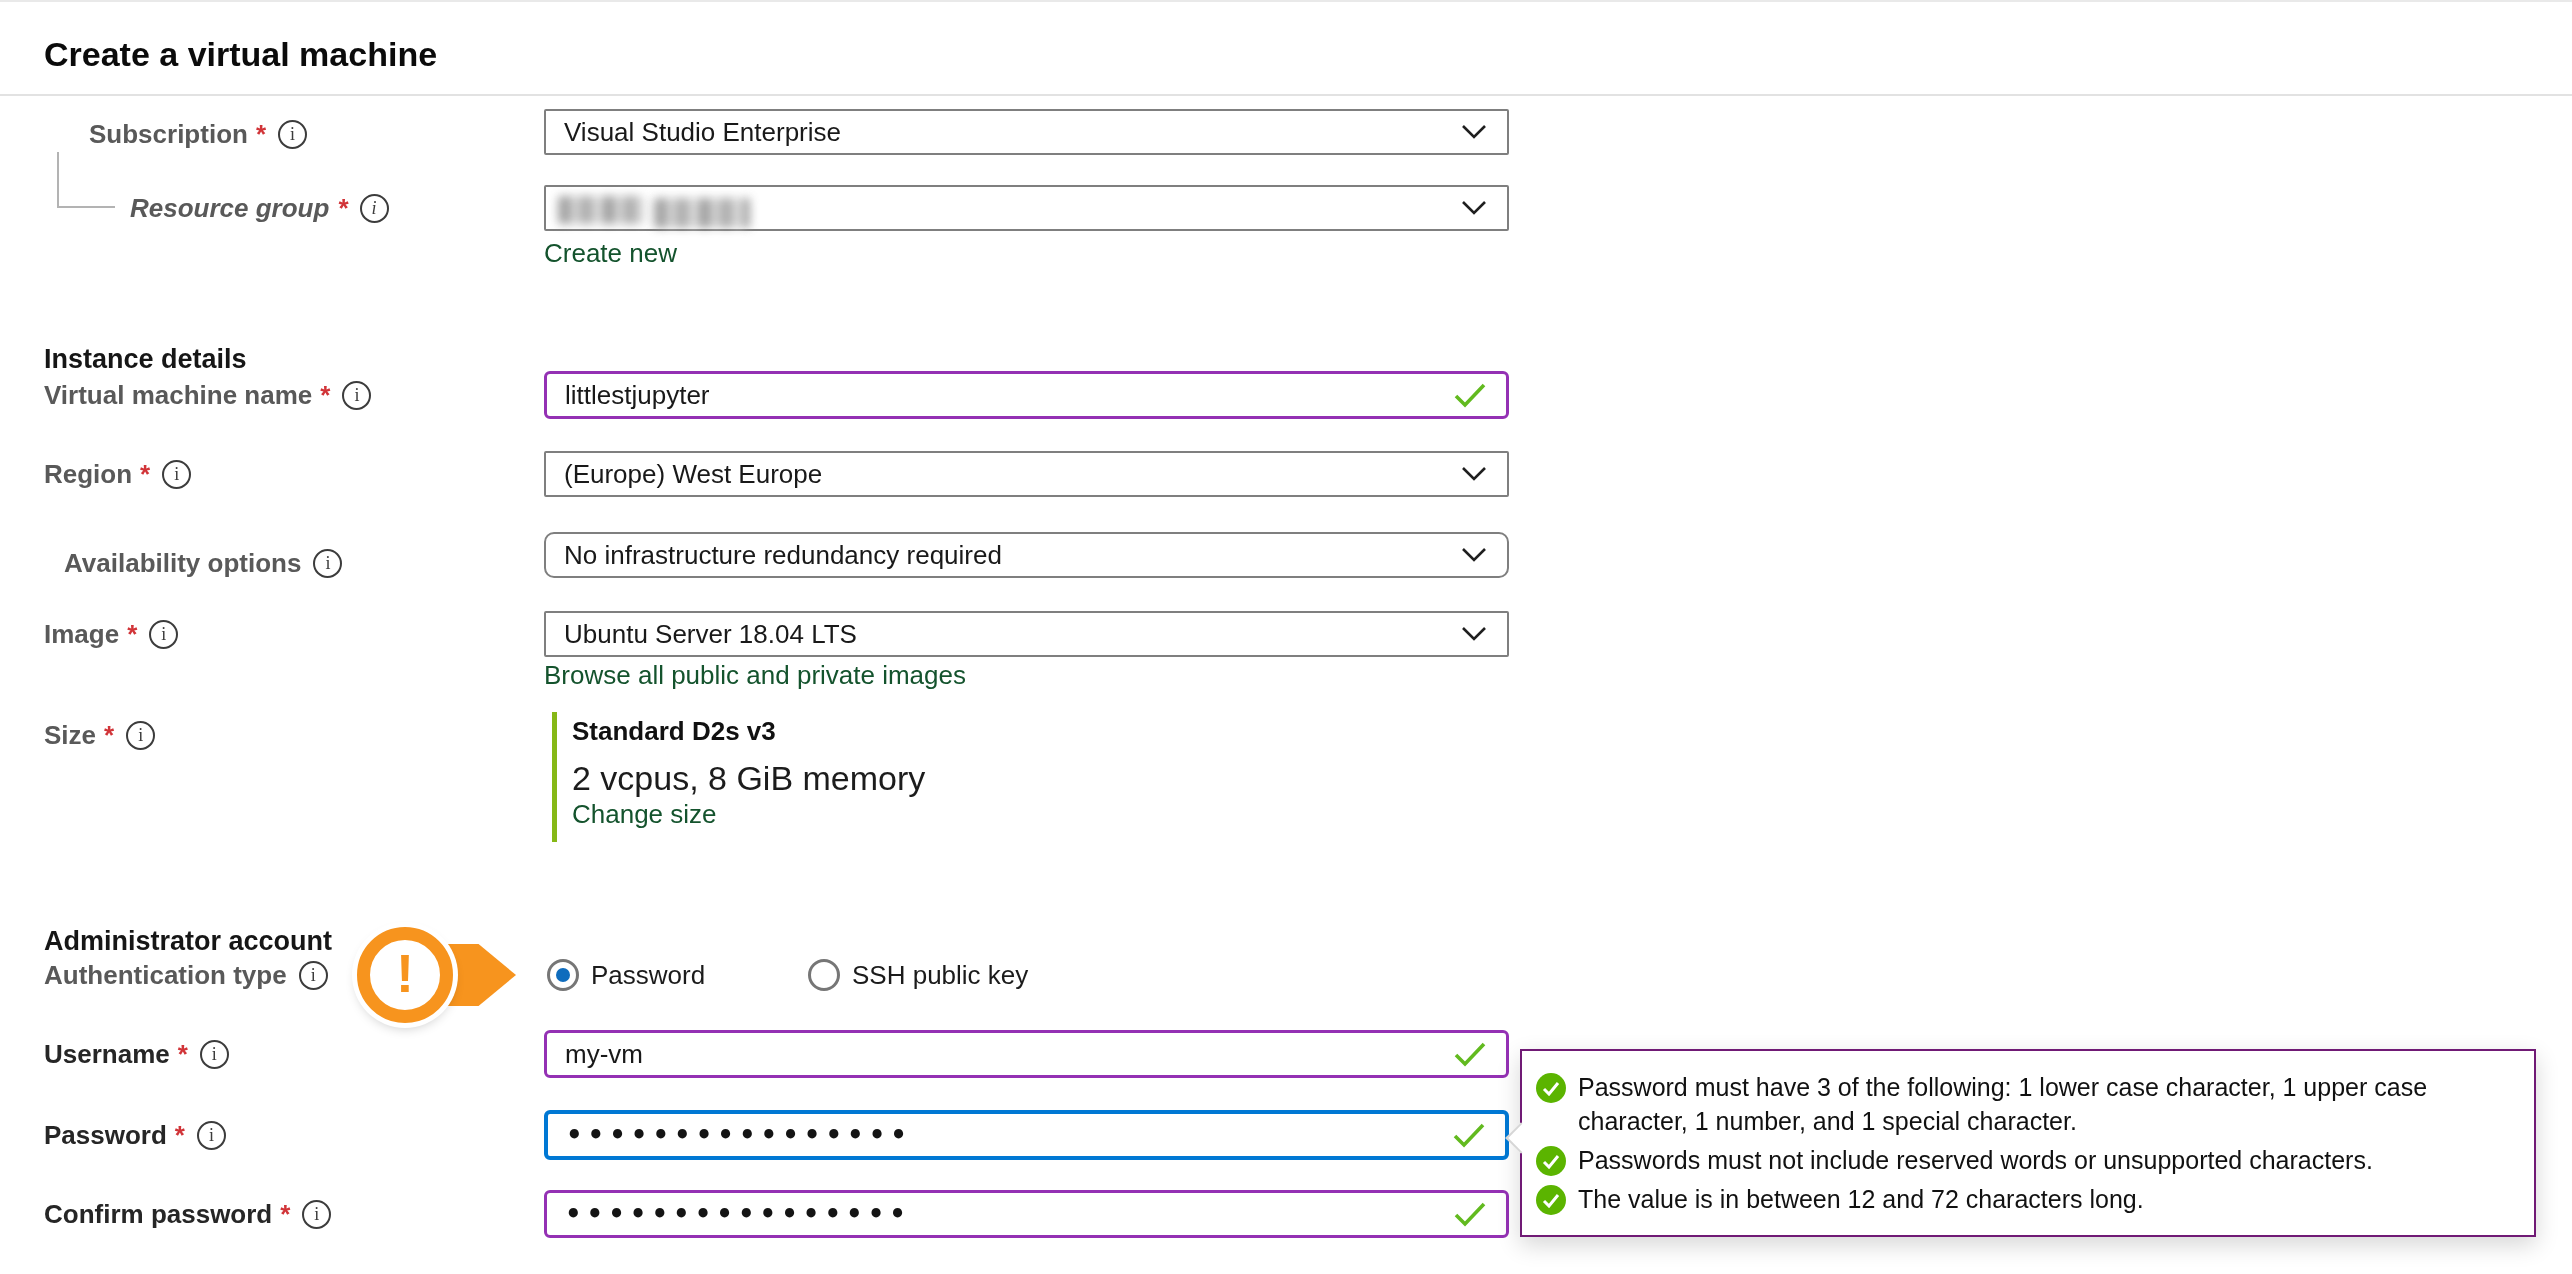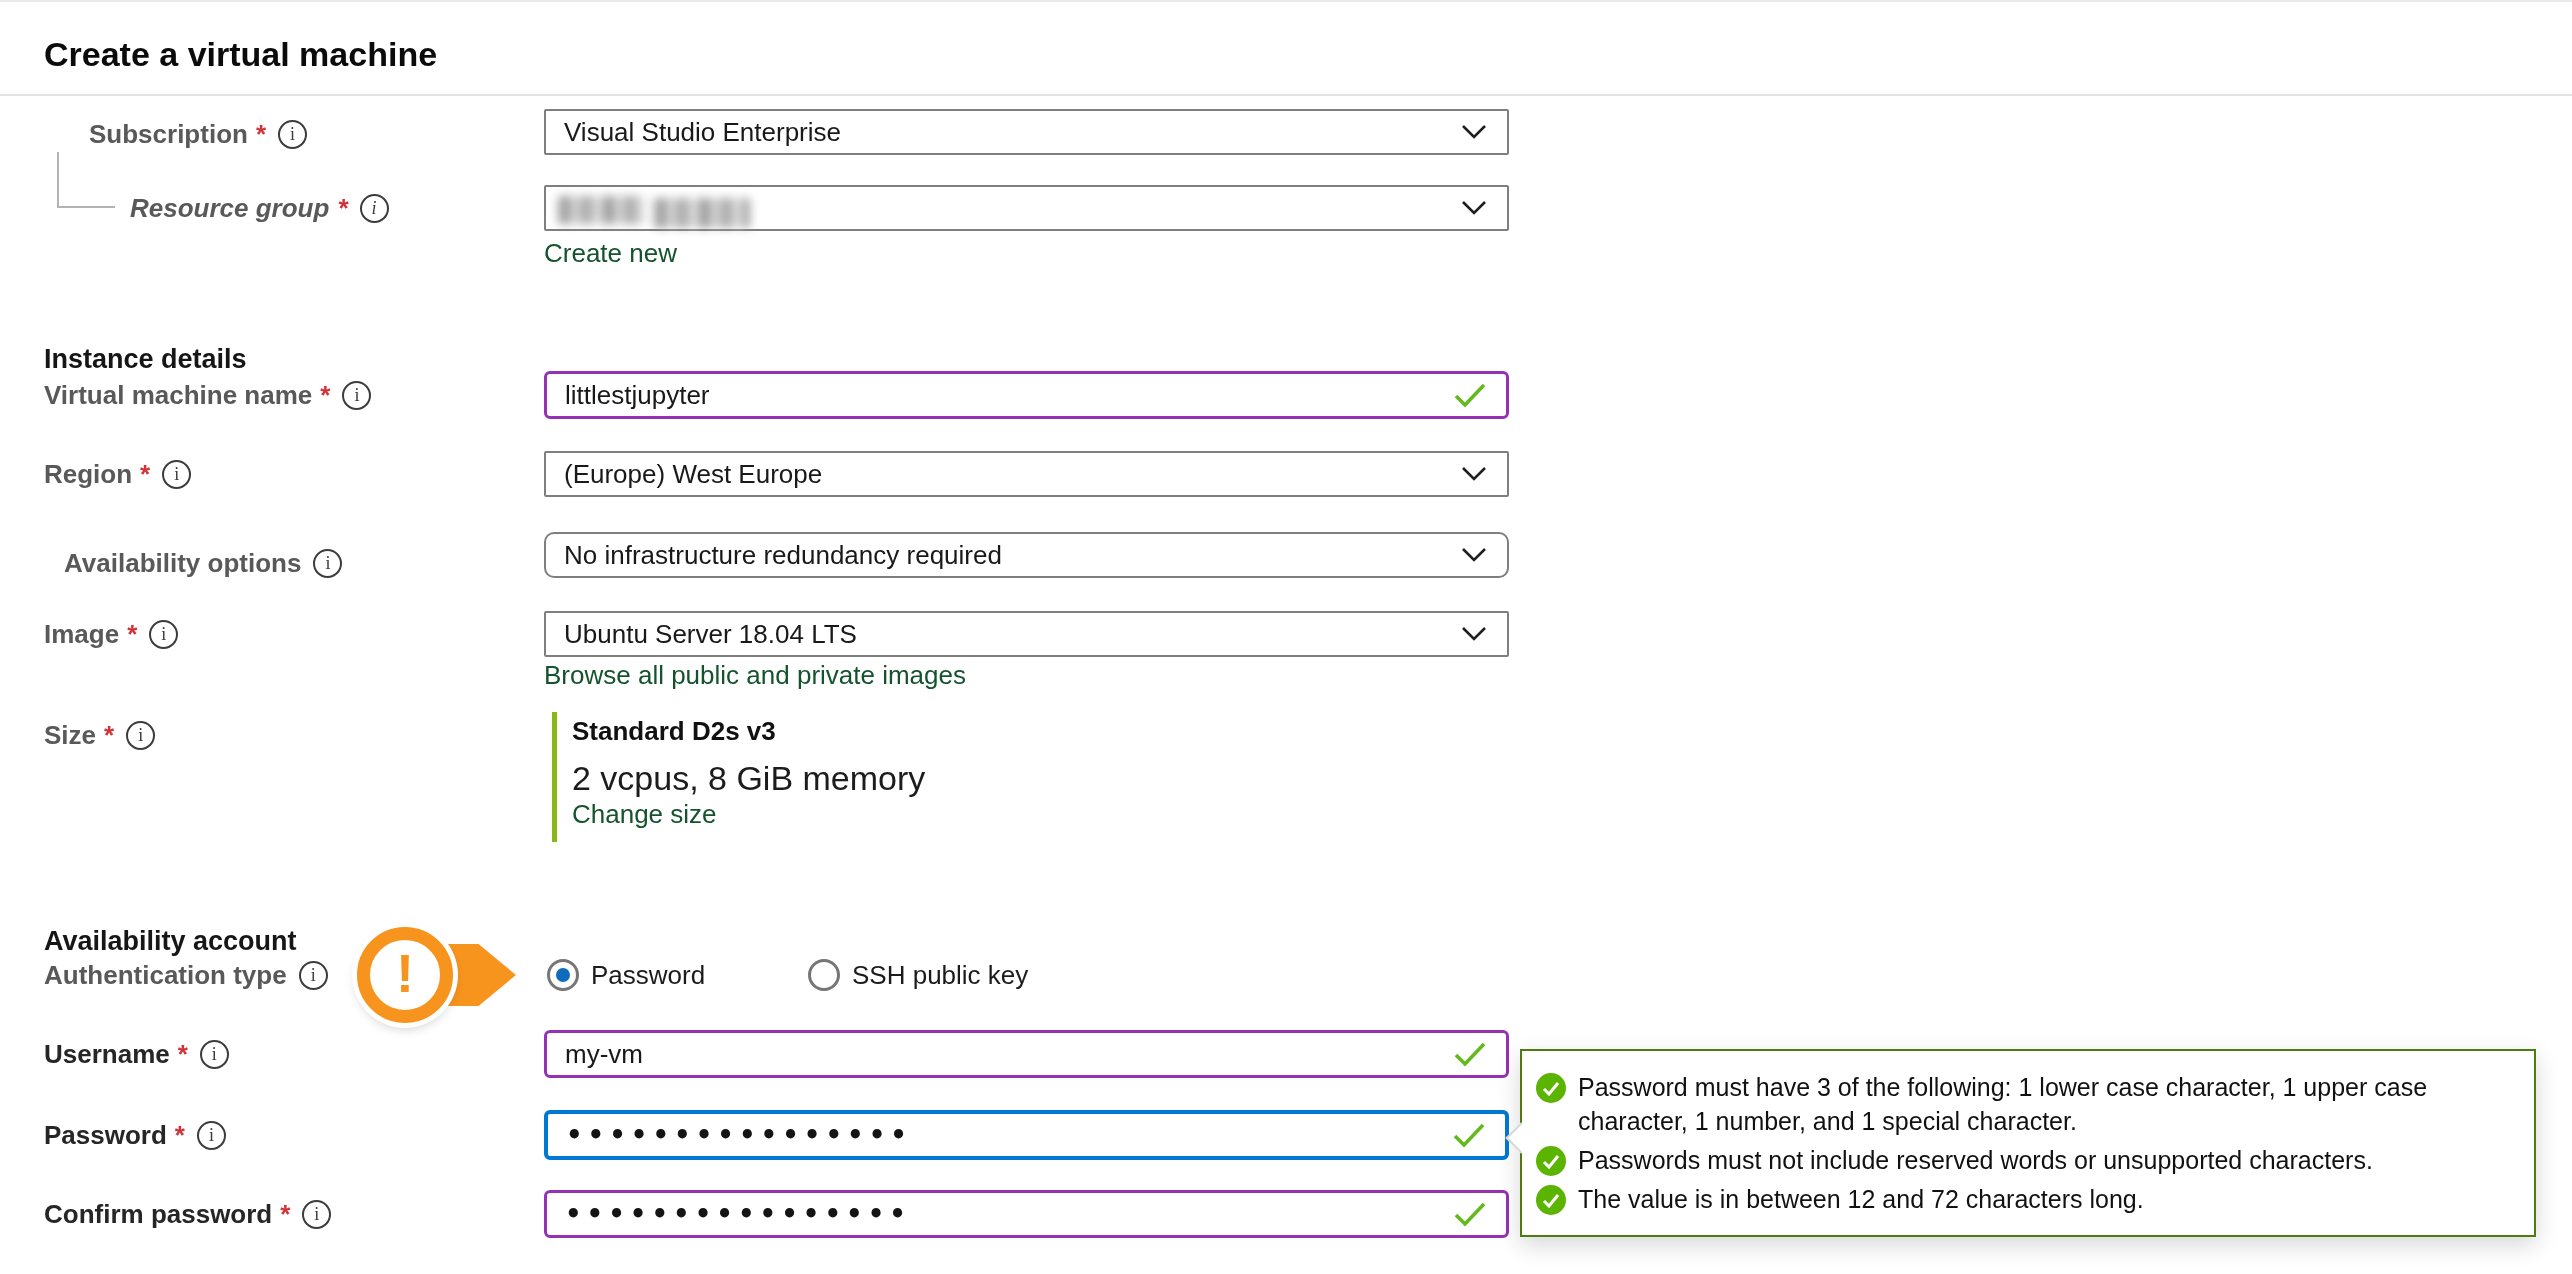--- a/index.html
+++ b/index.html
@@ -55,21 +55,21 @@
     clip-path:polygon(0 0,52% 0,100% 50%,52% 100%,0 100%);filter:drop-shadow(0 3px 4px rgba(0,0,0,.18));}
   .alert-arrow{position:absolute;left:438px;top:944px;width:78px;height:62px;background:#f7941e;
     clip-path:polygon(0 0,52% 0,100% 50%,52% 100%,0 100%);}
   .alert-circle{position:absolute;left:357px;top:927px;width:70px;height:70px;background:#fff;
     border:13px solid #f7941e;border-radius:50%;box-shadow:0 0 0 5px #ffffff,0 5px 12px rgba(0,0,0,.22);
     display:flex;align-items:center;justify-content:center;}
   .alert-circle .bang{font-size:54px;font-weight:700;color:#f7941e;line-height:1;transform:translateY(-2px);}
 
   
   .tooltip{position:absolute;left:1520px;top:1049px;width:1016px;box-sizing:border-box;background:#fff;
-    border:2px solid #4d7c0f;box-shadow:0 8px 22px rgba(0,0,0,.16);padding:14px 24px 14px 14px;}
+    border:2px solid #701a75;box-shadow:0 8px 22px rgba(0,0,0,.16);padding:14px 24px 14px 14px;}
   .tooltip-notch{position:absolute;left:-12px;top:76px;width:20px;height:20px;background:#fff;
     border-left:2px solid #d6d6d6;border-bottom:2px solid #d6d6d6;transform:rotate(45deg);}
   .tt-item{display:flex;gap:12px;margin:5px 0;font-size:25px;line-height:34px;color:#111;}
   .tt-check{width:30px;height:30px;border-radius:50%;background:#5bb400;flex:none;margin-top:3px;
     display:flex;align-items:center;justify-content:center;}
 </style>
 </head>
 <body>
 
 <div class="canvas">
@@ -170,21 +170,21 @@
   <div class="field-label" style="top:712px;height:46px;">
     <span>Size</span>
     <span class="req">*</span>
     <span class="info-icon">i</span>
   </div>
   <div class="size-bar"></div>
   <div class="size-name">Standard D2s v3</div>
   <div class="size-specs">2 vcpus, 8 GiB memory</div>
   <a class="link" style="left:572px;top:799px;">Change size</a>
 
-  <h2 class="section-heading" style="top:904px;">Availability account</h2>
+  <h2 class="section-heading" style="top:904px;">Administrator account</h2>
 
   <div class="field-label" style="top:952px;height:46px;">
     <span>Authentication type</span>
     <span class="info-icon">i</span>
   </div>
 
   <div class="alert-arrow-back"></div>
   <div class="alert-arrow"></div>
   <div class="alert-circle">
     <span class="bang">!</span>

